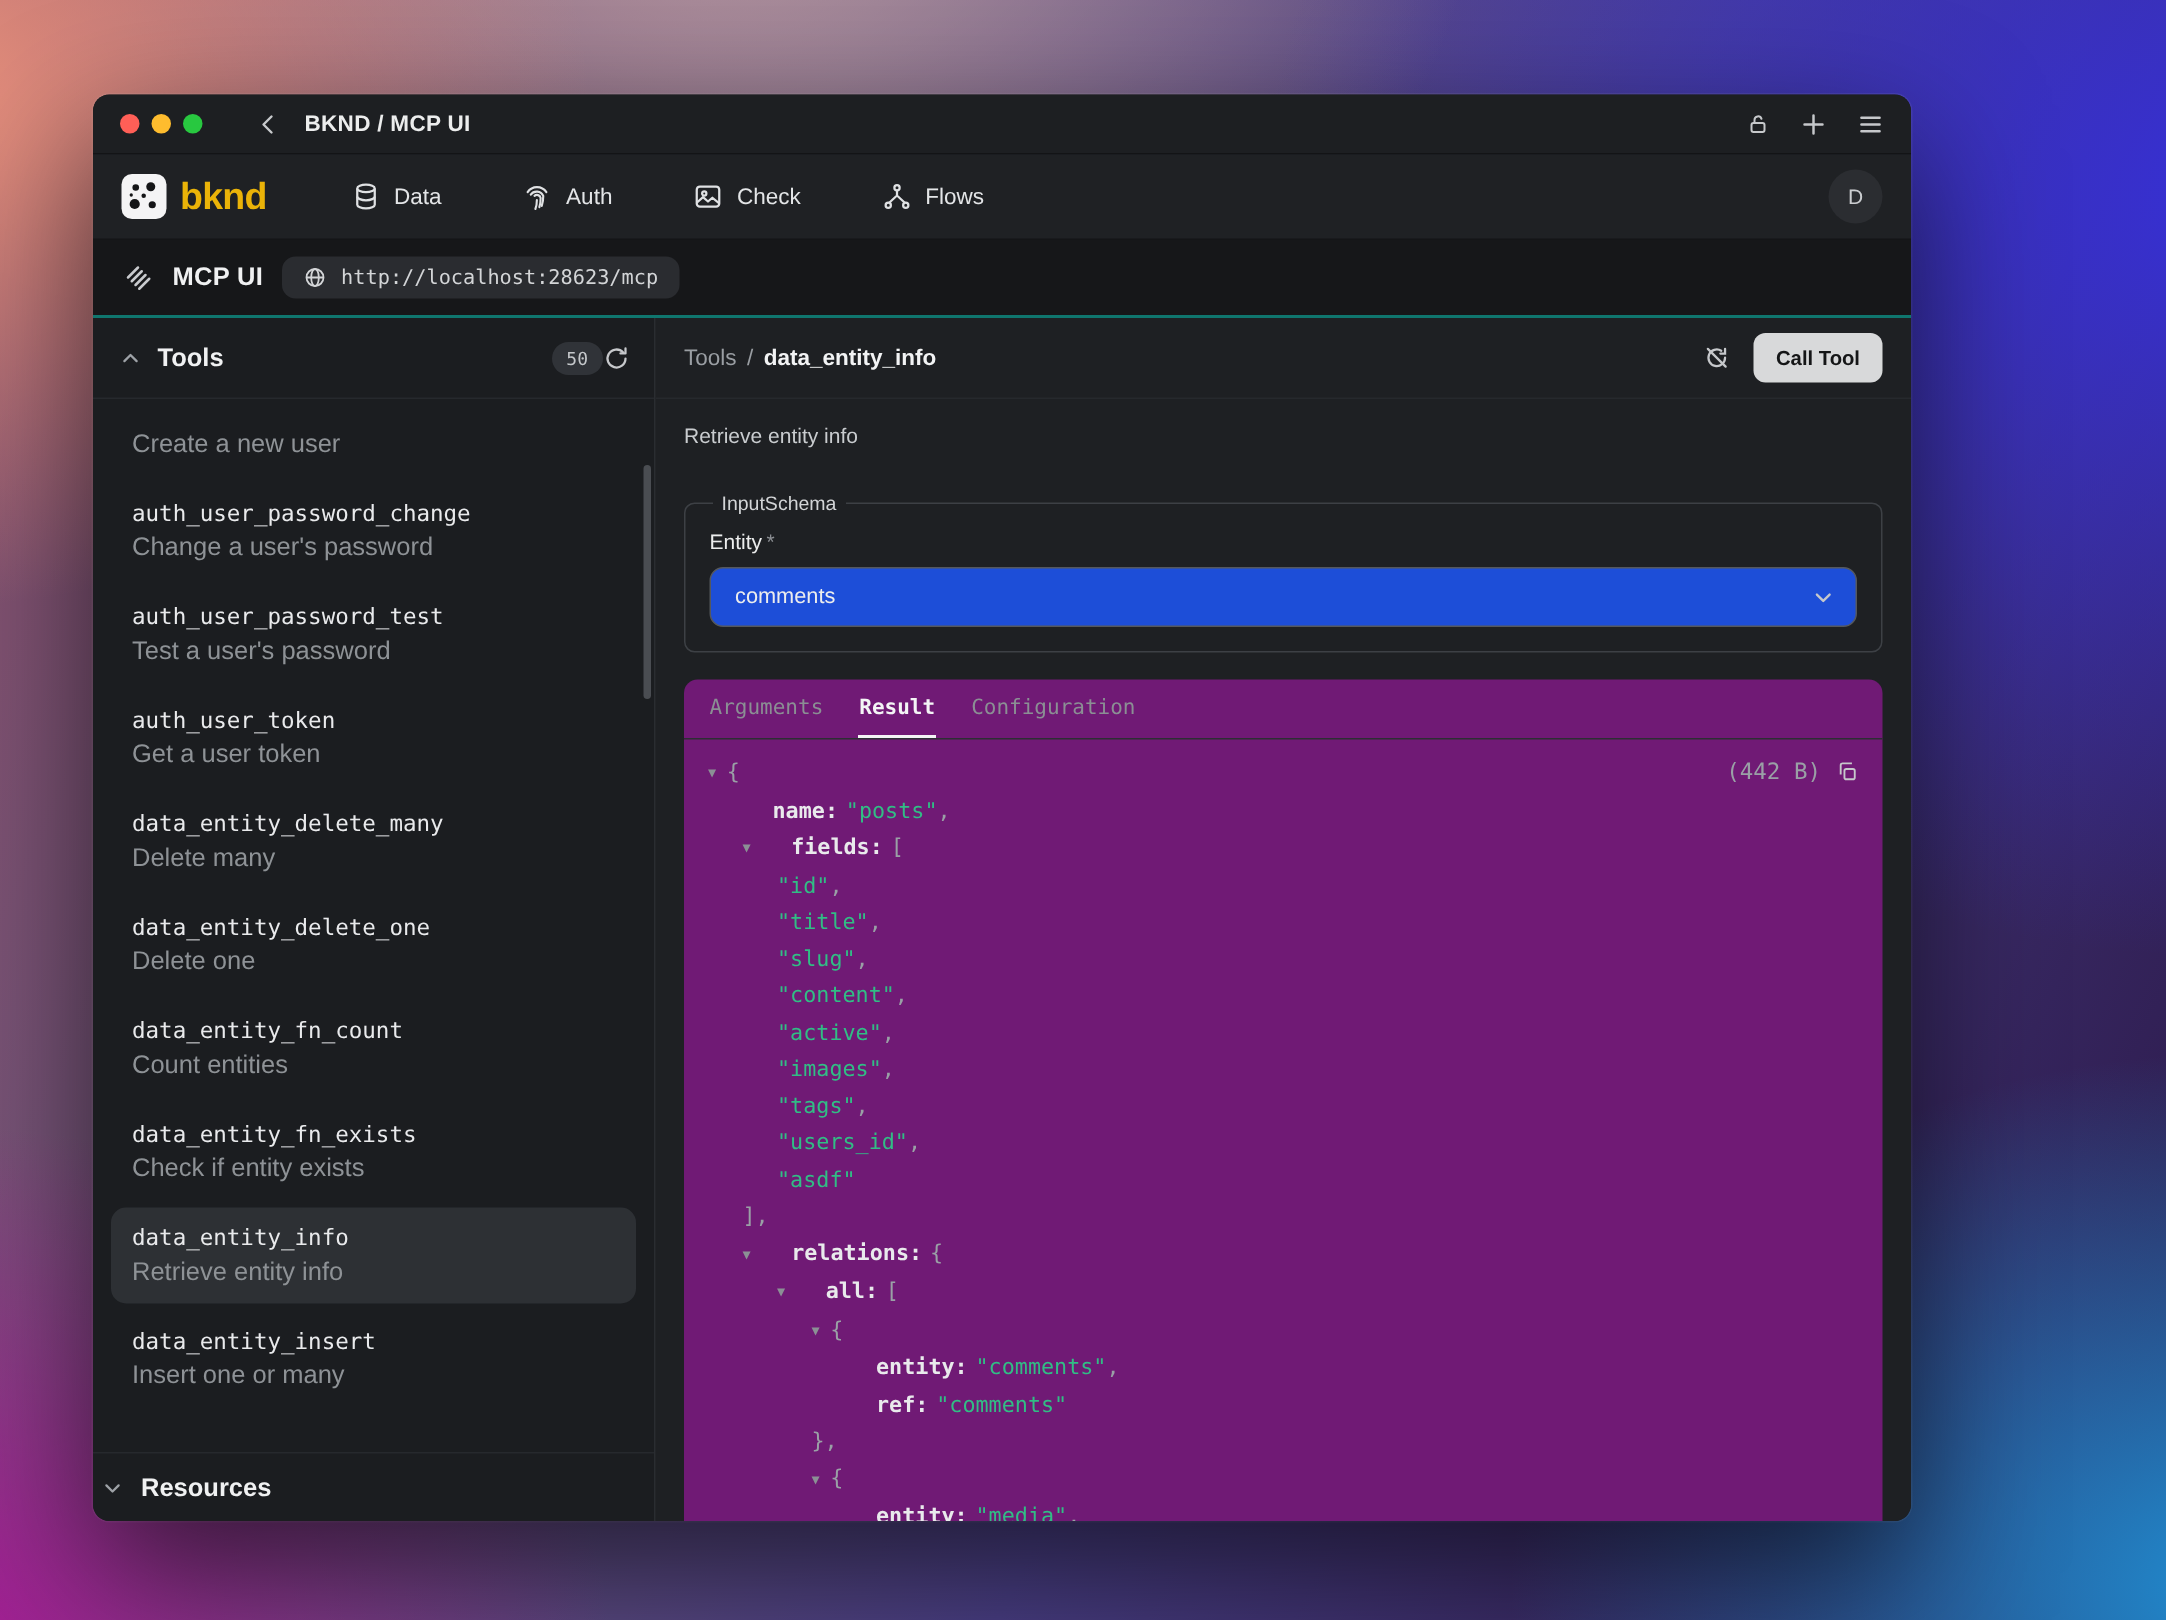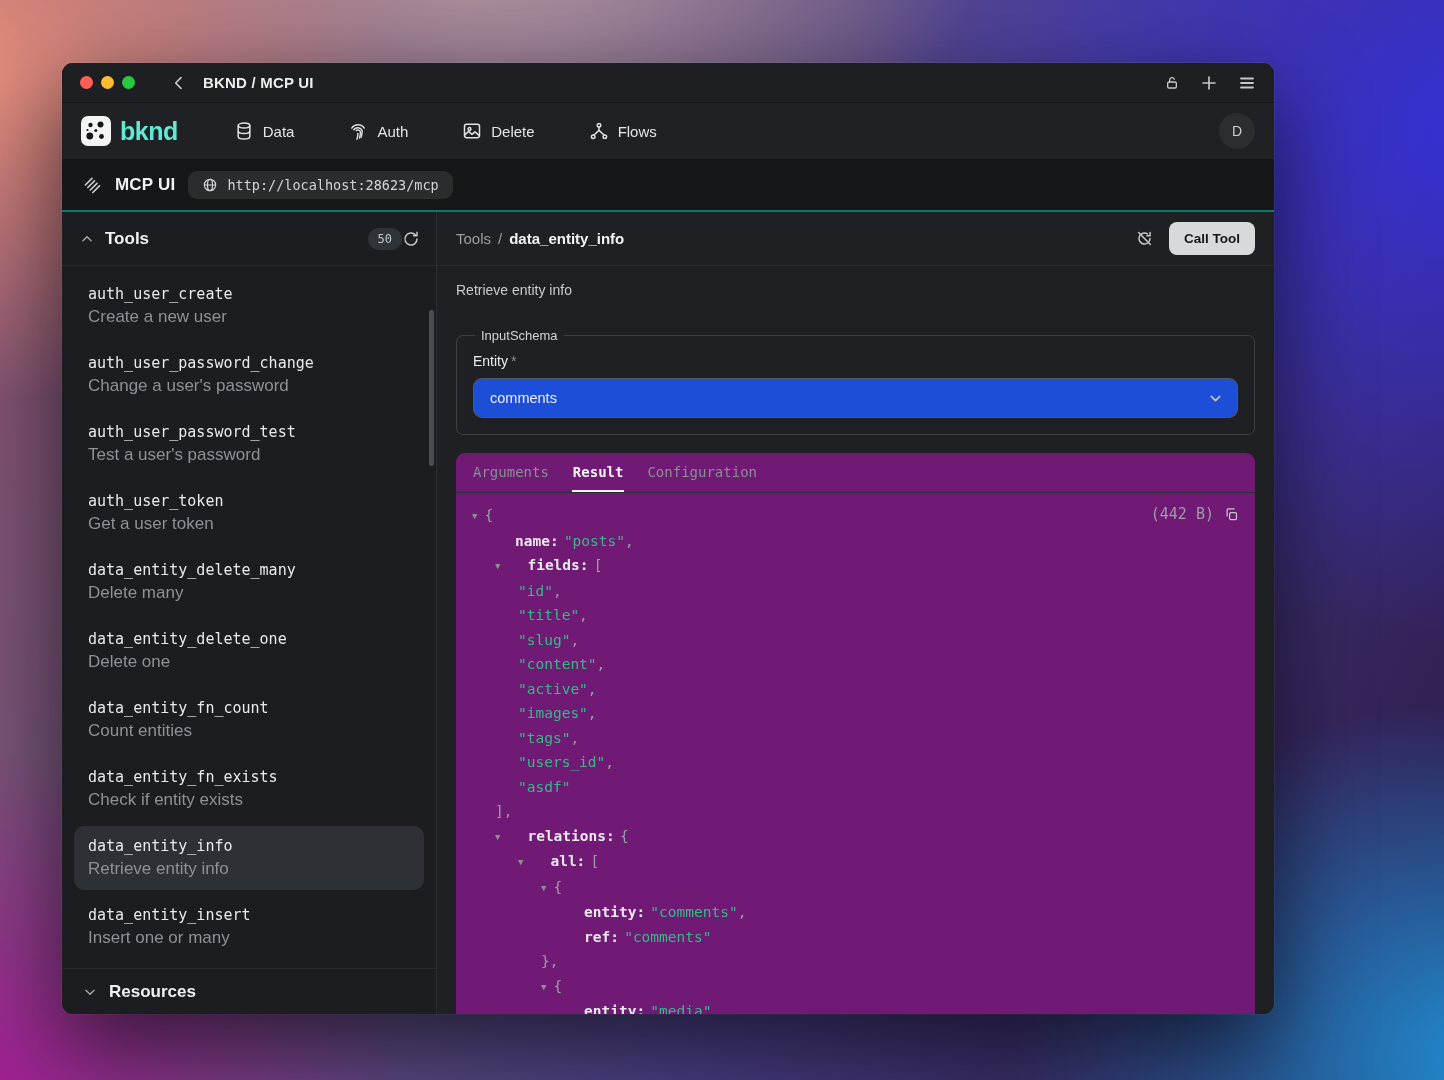--- a/index.html
+++ b/index.html
@@ -26,21 +26,21 @@
   .lights { display:flex; gap:8px; }
   .light { width:13px; height:13px; border-radius:50%; }
   .light.red{background:#ff5f57}.light.yellow{background:#febc2e}.light.green{background:#28c840}
   .tb-back { margin-left:36px; color:#c8cacd; display:flex; }
   .tb-title { margin-left:16px; color:#eceded; font-size:15px; font-weight:700; letter-spacing:.2px; }
   .tb-right { margin-left:auto; display:flex; align-items:center; gap:20px; color:#c8cacd; }
   
   .navbar { height:57px; flex:0 0 57px; background:#1f2124; display:flex; align-items:center; padding:0 19px; border-bottom:1px solid #141517; }
   .brand { display:flex; align-items:center; gap:9px; }
   .brand-badge { width:30px; height:30px; background:#f4f4f5; border-radius:7px; position:relative; }
-  .brand-name { color:#5eead4; font-size:25px; font-weight:800; letter-spacing:-.5px; }
+  .brand-name { color:#eab308; font-size:25px; font-weight:800; letter-spacing:-.5px; }
   .nav-items { display:flex; gap:54px; margin-left:56px; }
   .nav-item { display:flex; align-items:center; gap:9px; color:#e3e5e7; font-size:15px; cursor:pointer; }
   .nav-item svg { color:#dfe1e3; }
   .avatar { margin-left:auto; width:36px; height:36px; border-radius:50%; background:#2b2d31; color:#cbcdd0; display:flex; align-items:center; justify-content:center; font-size:14px; }
   
   .mcpbar { height:52px; flex:0 0 52px; background:#161719; display:flex; align-items:center; padding:0 20px; gap:13px; border-bottom:2px solid #0f766e; }
   .mcp-title { color:#f0f1f2; font-size:17px; font-weight:800; letter-spacing:.2px; }
   .url-pill { display:flex; align-items:center; gap:9px; background:#2a2c30; border-radius:9px; padding:6px 14px; color:#d3d5d7; }
   .url-text { font-family:"DejaVu Sans Mono", monospace; font-size:13.5px; }
   
@@ -48,21 +48,21 @@
   .sidebar { width:375px; flex:0 0 375px; background:#1b1d20; border-right:1px solid #2a2d31; display:flex; flex-direction:column; position:relative; }
   .s-header { height:54px; flex:0 0 54px; display:flex; align-items:center; padding:0 16px 0 18px; gap:11px; border-bottom:1px solid #26292d; }
   .s-title { color:#f0f1f2; font-size:17px; font-weight:800; }
   .s-right { margin-left:auto; display:flex; align-items:center; gap:0;text-align:center; }
   .badge { background:#303338; color:#c4c7ca; font-family:"DejaVu Sans Mono", monospace; font-size:12px; padding:4px 10px; border-radius:999px; }
   .s-list { flex:1; overflow:hidden; padding:8px 12px 0; }
   .tool { padding:10px 14px 12px; border-radius:10px; margin-bottom:5px; cursor:pointer; }
   .tool.selected { background:#2d3034; }
   .tool-name { color:#e9eaec; font-family:"DejaVu Sans Mono", monospace; font-size:15px; line-height:21px; }
   .tool-desc { color:#8e9296; font-size:17px; line-height:19px; margin-top:2px; }
-  .s-footer { flex:0 0 46px; border-top:1px solid #26292d; display:flex; align-items:center; gap:12px; padding:0 21px; cursor:pointer; }
+  .s-footer { flex:0 0 46px; border-top:1px solid #26292d; display:flex; align-items:center; gap:12px; padding:0 6px; cursor:pointer; }
   .s-footer-label { color:#f0f1f2; font-size:17px; font-weight:800; }
   .s-scroll { position:absolute; right:2px; top:98px; width:5px; height:156px; background:#4a4d52; border-radius:3px; }
   
   .main { flex:1; display:flex; flex-direction:column; min-width:0; background:#1e2023; }
   .m-header { height:54px; flex:0 0 54px; display:flex; align-items:center; padding:0 19px; border-bottom:1px solid #26292d; }
   .crumb { font-size:15px; color:#9a9ea3; display:flex; gap:7px; align-items:baseline; }
   .crumb .current { color:#f2f3f4; font-weight:800; }
   .m-actions { margin-left:auto; display:flex; align-items:center; gap:15px; }
   .icon-btn { color:#c6c8cb; display:flex; cursor:pointer; }
   .call-btn { background:#d8d9da; color:#151617; font-size:13.5px; font-weight:700; border:none; border-radius:8px; padding:9px 15px; cursor:pointer; }
@@ -166,21 +166,21 @@
         <span>Auth</span>
       </div>
       <div class="nav-item">
         <span>
             <svg width="20" height="20" viewBox="0 0 24 24" fill="none" stroke="currentColor" stroke-width="1.8" stroke-linejoin="round">
               <rect x="3" y="4" width="18" height="16" rx="2.5"></rect>
               <circle cx="9" cy="9.5" r="1.7"></circle>
               <path d="M3 17l5-4.5 4 3.5 3.5-3 5.5 4.5"></path>
             </svg>
           </span>
-        <span>Delete</span>
+        <span>Check</span>
       </div>
       <div class="nav-item">
         <span>
             <svg width="20" height="20" viewBox="0 0 24 24" fill="none" stroke="currentColor" stroke-width="1.8" stroke-linecap="round">
               <circle cx="12" cy="5" r="2.1"></circle>
               <circle cx="5" cy="19" r="2.1"></circle>
               <circle cx="19" cy="19" r="2.1"></circle>
               <path d="M12 7.2v4M12 11.2l-6 5.6M12 11.2l6 5.6"></path>
             </svg>
           </span>
@@ -226,21 +226,20 @@
           <span class="icon-btn">
               <svg width="18" height="18" viewBox="0 0 24 24" fill="none" stroke="currentColor" stroke-width="2" stroke-linecap="round" stroke-linejoin="round">
                 <path d="M20 12a8 8 0 1 1-2.2-5.5"></path>
                 <polyline points="20 3 20 7.5 15.5 7.5"></polyline>
               </svg>
             </span>
         </div>
       </div>
       <div class="s-list">
         <div class="tool">
-          <div class="tool-name">auth_user_create</div>
           <div class="tool-desc">Create a new user</div>
         </div>
         <div class="tool">
           <div class="tool-name">auth_user_password_change</div>
           <div class="tool-desc">Change a user's password</div>
         </div>
         <div class="tool">
           <div class="tool-name">auth_user_password_test</div>
           <div class="tool-desc">Test a user's password</div>
         </div>

